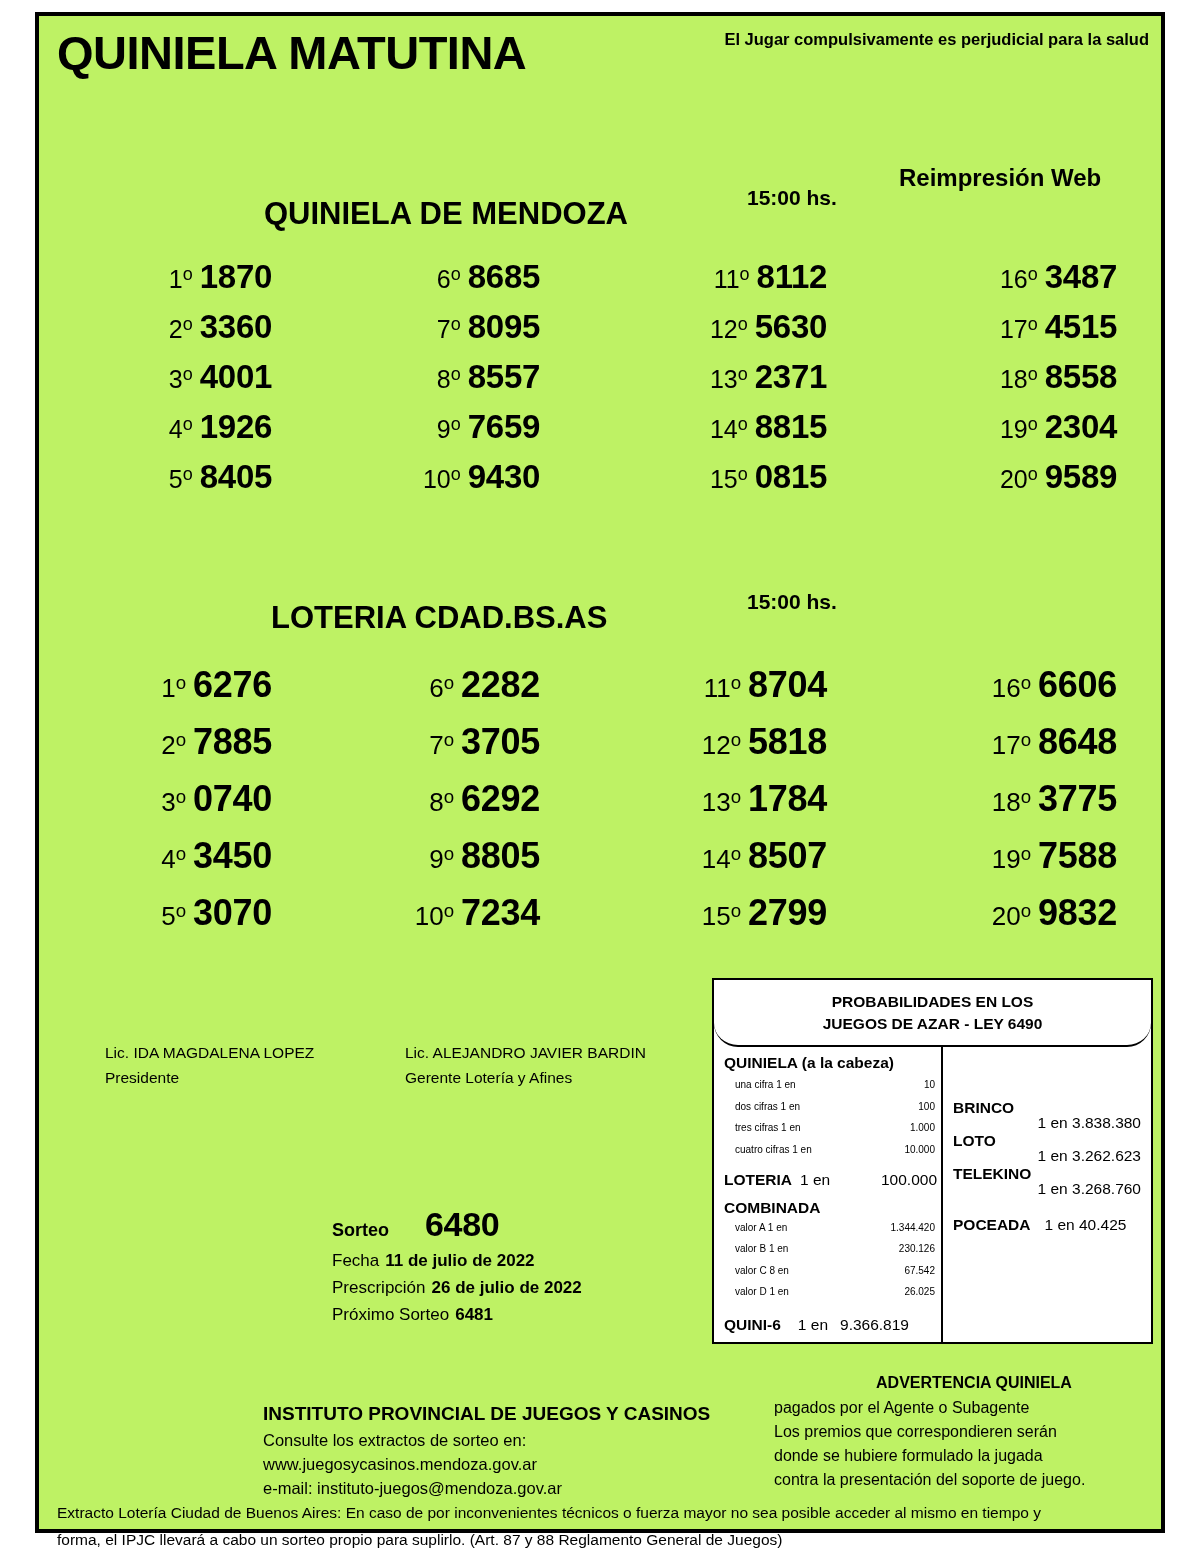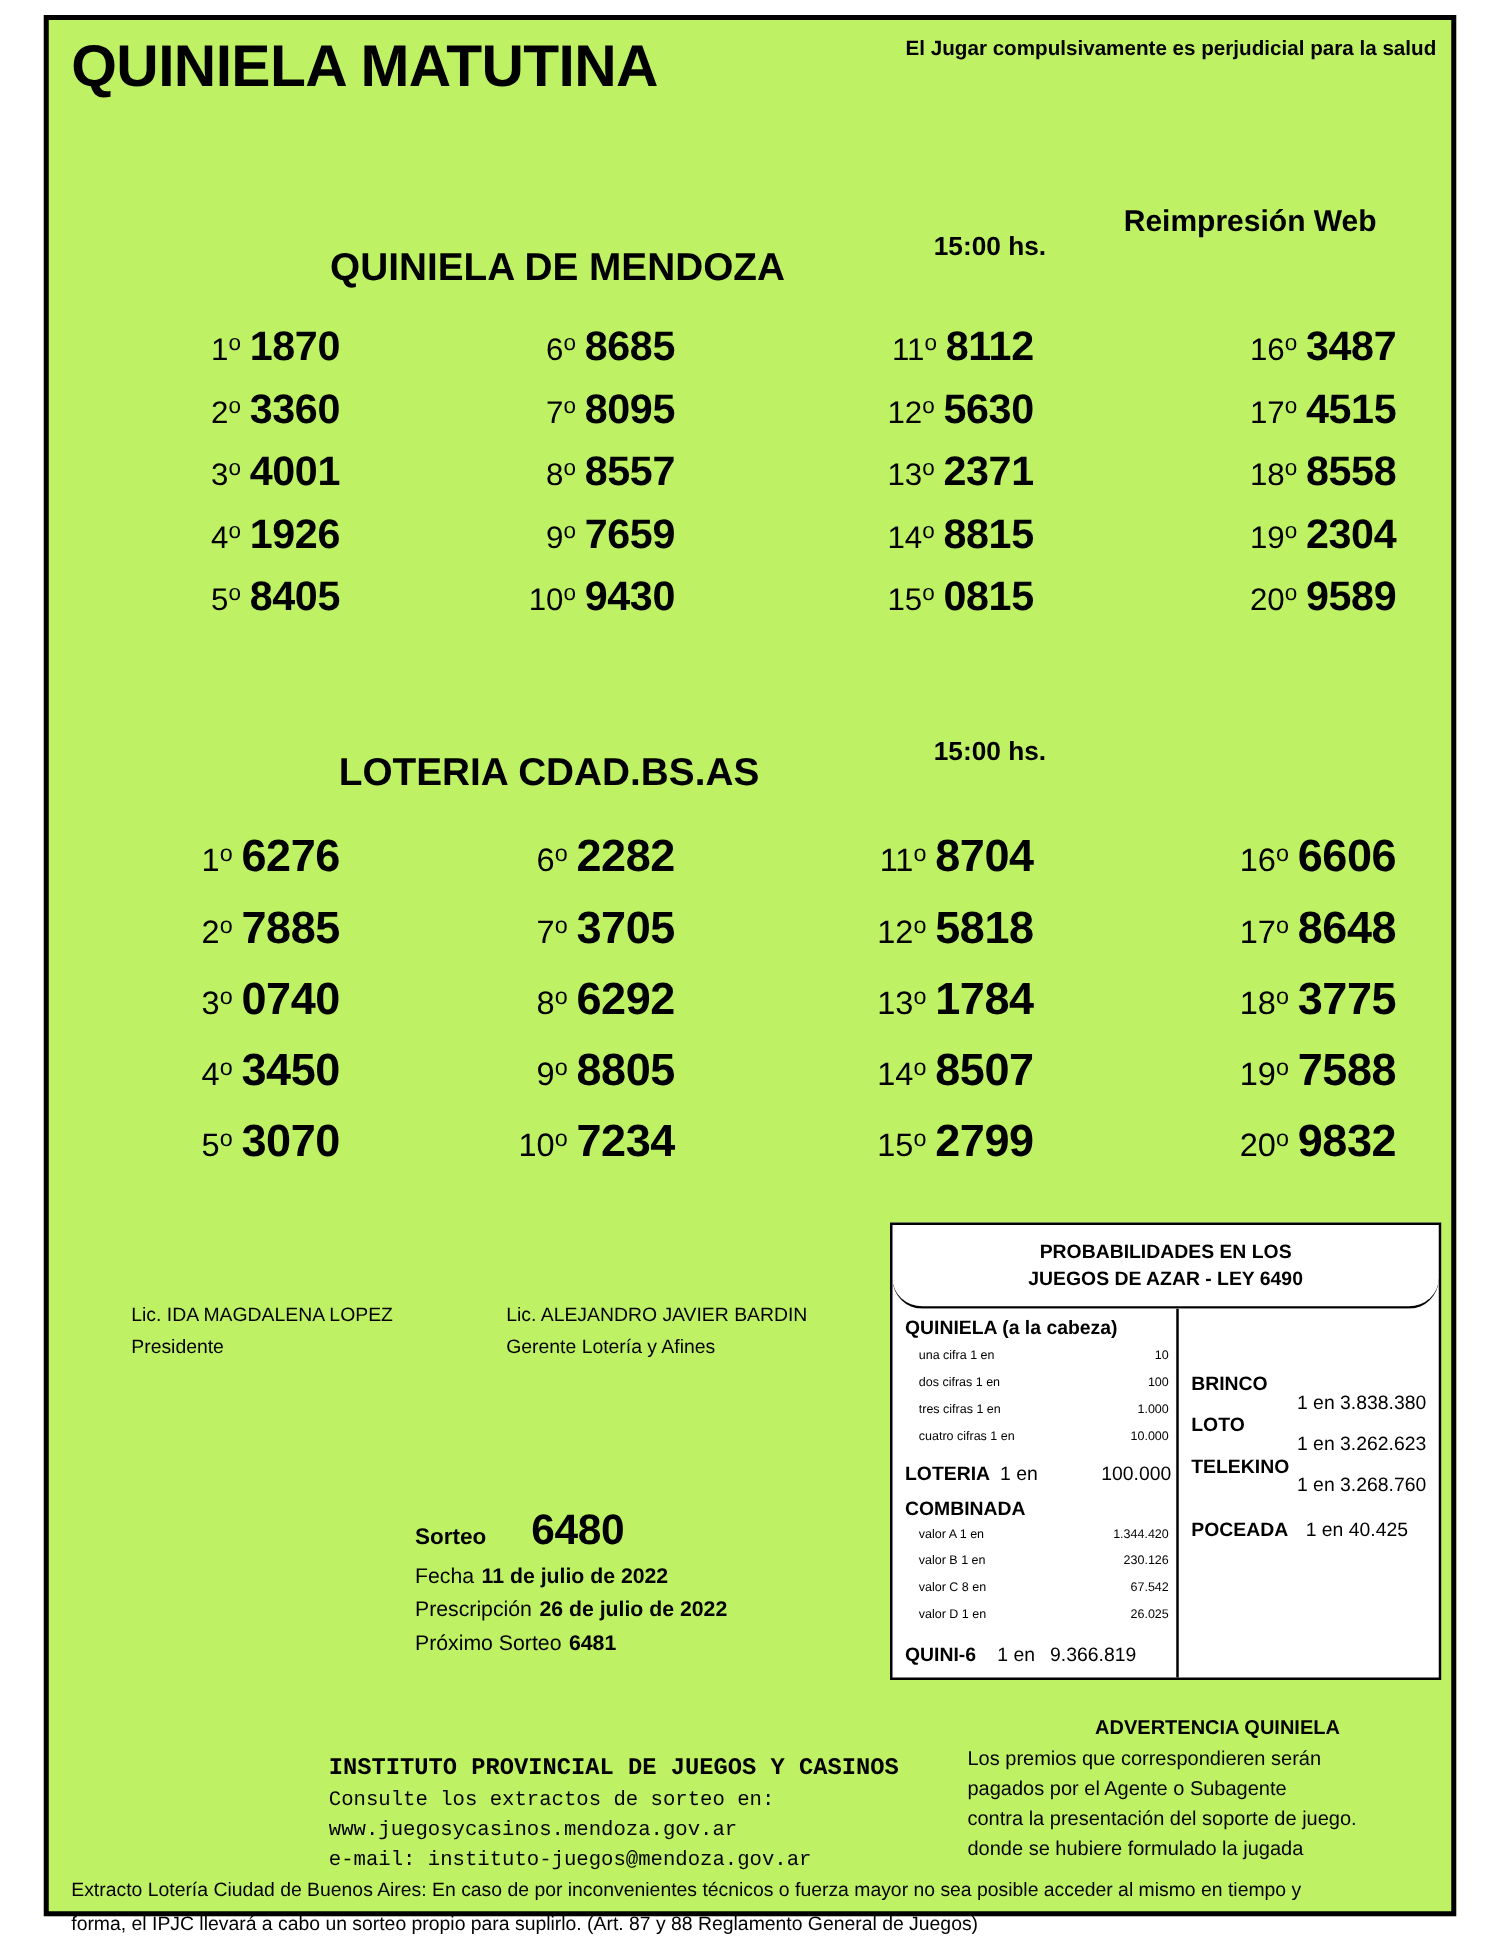--- a/index.html
+++ b/index.html
@@ -291,21 +291,20 @@
   }
   .adv-line { white-space: nowrap; }
 
   
   .institucional {
     position: absolute;
     left: 224px;
     top: 1386px;
     font-size: 16.5px;
     line-height: 24px;
-    font-family: Liberation Mono, monospace;
   }
   .inst-title {
     font-weight: bold;
     font-size: 19px;
     white-space: nowrap;
     margin-bottom: 2px;
   }
   .inst-line { white-space: nowrap; }
 
   
@@ -613,24 +612,24 @@
           <span class="rg-name">POCEADA</span>
           <span style="font-size:15.5px;white-space:nowrap;">1 en 40.425</span>
         </div>
       </div>
     </div>
   </div>
 
   <div class="advertencia">
     <div class="adv-title">ADVERTENCIA QUINIELA</div>
     <div id="adv-lines">
+        <div class="adv-line">pagados por el Agente o Subagente</div>
         <div class="adv-line">Los premios que correspondieren serán</div>
-        <div class="adv-line">pagados por el Agente o Subagente</div>
+        <div class="adv-line">donde se hubiere formulado la jugada</div>
         <div class="adv-line">contra la presentación del soporte de juego.</div>
-        <div class="adv-line">donde se hubiere formulado la jugada</div>
       </div>
   </div>
 
   <div class="institucional">
     <div class="inst-title">INSTITUTO PROVINCIAL DE JUEGOS Y CASINOS</div>
     <div id="inst-lines">
         <div class="inst-line">Consulte los extractos de sorteo en:</div>
         <div class="inst-line">www.juegosycasinos.mendoza.gov.ar</div>
         <div class="inst-line">e-mail:  instituto-juegos@mendoza.gov.ar</div>
       </div>

